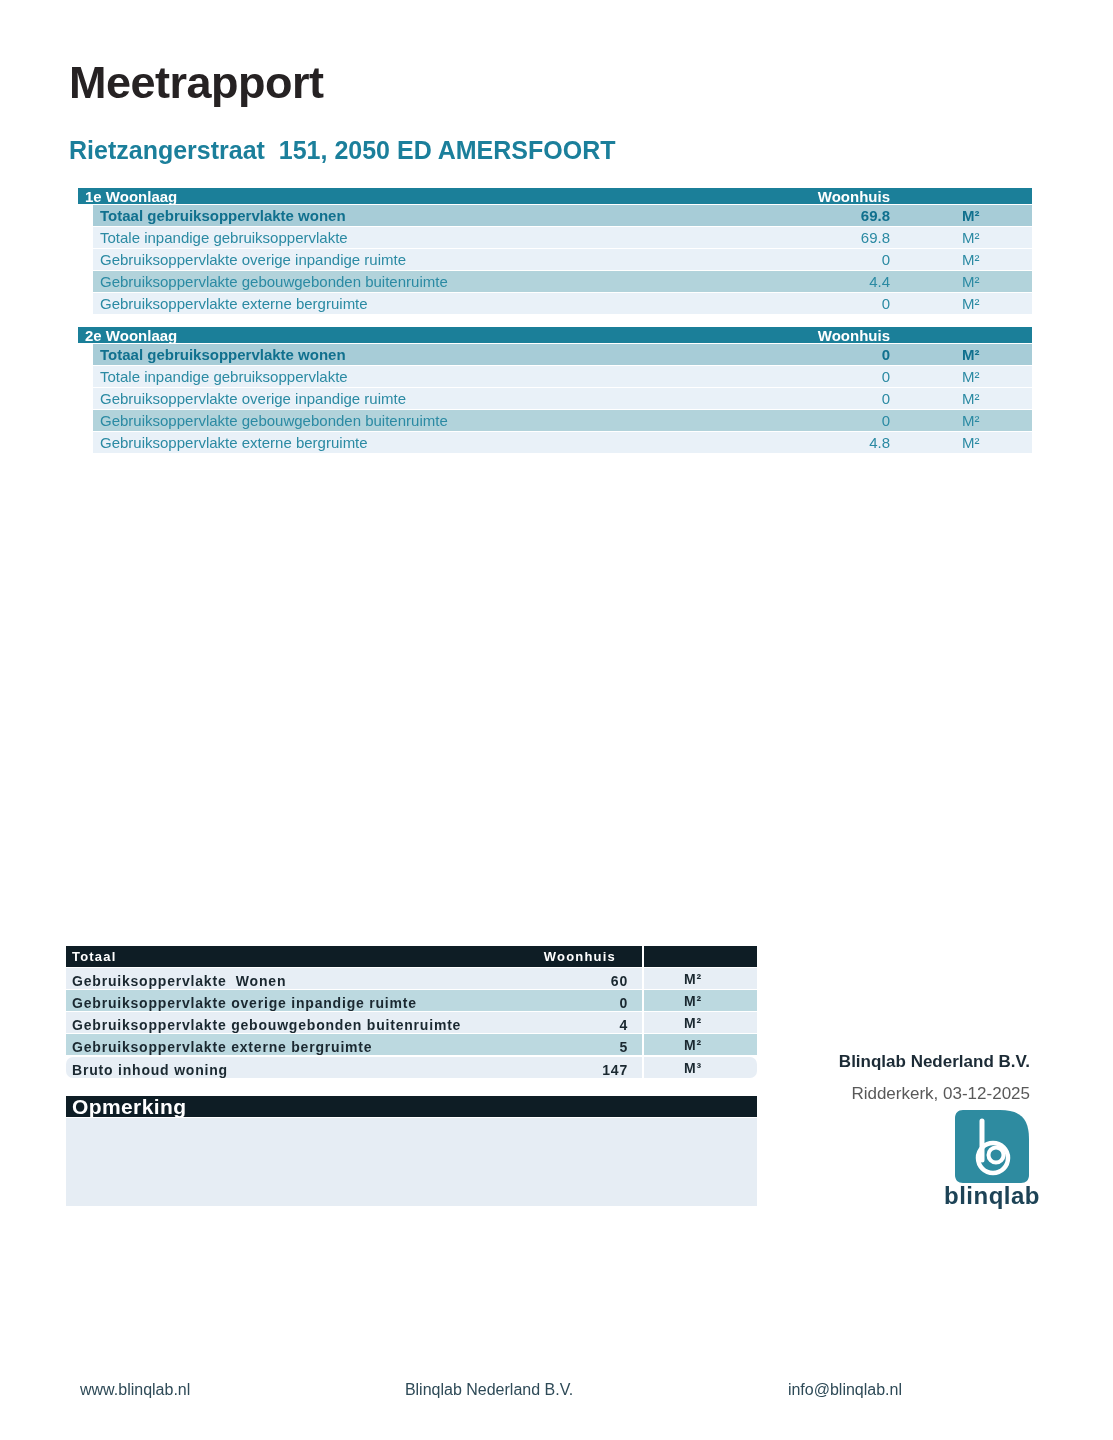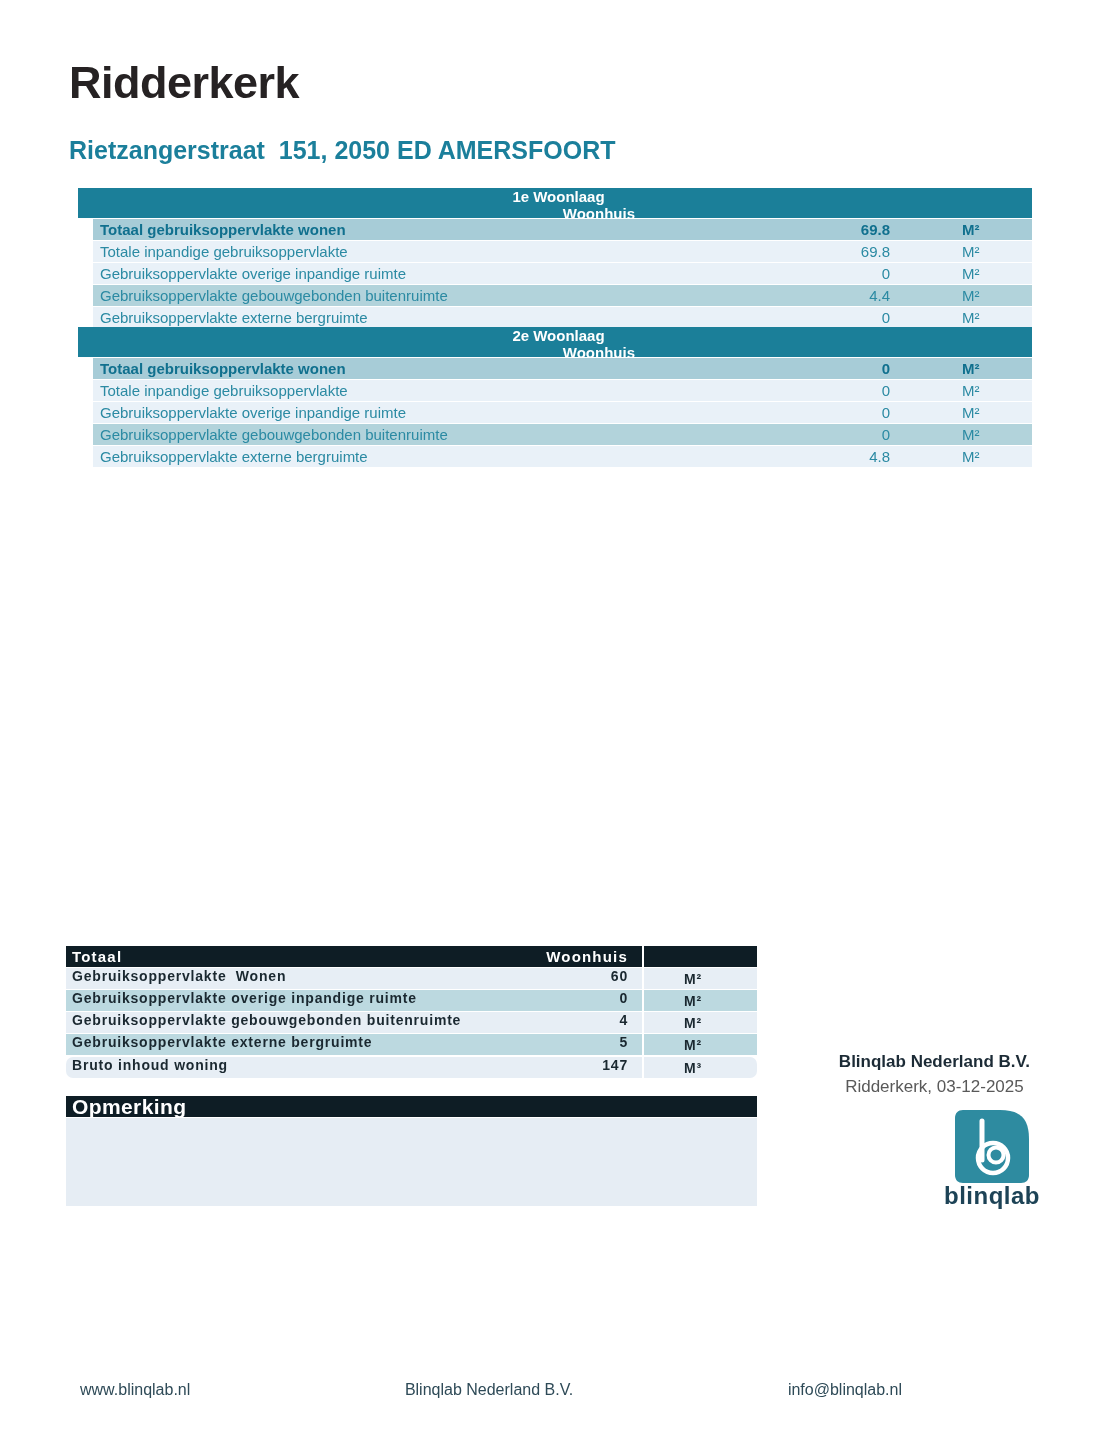--- a/index.html
+++ b/index.html
@@ -16,81 +16,81 @@
     position:absolute;left:69px;top:136px;margin:0;
     font-size:25px;font-weight:700;white-space:pre;
     color:var(--brand-teal);
   }
 
   
   .ftable{position:absolute;left:78px;width:954px;}
   .ftable.t1{top:188px;}
   .ftable.t2{top:327px;}
   .fhdr{
-    height:30px;margin-bottom:1px;display:flex;align-items:center;
-    background:var(--table-header-teal);color:#ffffff;font-weight:700;font-size:15px;flex-direction:column;
+    height:16px;margin-bottom:1px;display:flex;align-items:center;
+    background:var(--table-header-teal);color:#ffffff;font-weight:700;font-size:15px;
   }
   .frow{
     height:21px;margin-bottom:1px;display:flex;align-items:center;
     font-size:15px;color:var(--row-text-teal);background:var(--light-row-bg);margin-left:15px;
   }
   .frow.shade{background:var(--shade-row-bg);}
   .frow.total{background:var(--total-row-bg);color:var(--total-row-text);font-weight:700;}
   .ftable .l{flex:1;padding-left:7px;white-space:pre;}
   .ftable .v{width:160px;text-align:right;}
   .ftable .u{width:142px;padding-left:72px;box-sizing:border-box;}
 
   
   .ttable{position:absolute;left:66px;top:946px;width:691px;}
   .thdr{
     height:21px;margin-bottom:1px;display:flex;align-items:center;
-    background:var(--dark-header-bg);color:#ffffff;font-weight:700;font-size:15px;letter-spacing:1.2px;
+    background:var(--dark-header-bg);color:#ffffff;font-weight:700;font-size:13px;letter-spacing:1.2px;gap:12px;
   }
   .trow{
-    height:21px;margin-bottom:1px;display:flex;align-items:flex-start;
+    height:21px;margin-bottom:1px;display:flex;align-items:flex-end;
     font-size:14px;font-weight:700;letter-spacing:0.8px;
     color:var(--totals-text);background:var(--totals-light-bg);
   }
   .trow.shade{background:var(--totals-shade-bg);}
   .trow.last{margin-top:2px;border-radius:7px;}
   .ttable .l{flex:1;padding-left:6px;white-space:pre;}
   .ttable .v{width:120px;text-align:right;padding-right:14px;box-sizing:border-box;}
   .ttable .u{width:115px;padding-left:40px;box-sizing:border-box;border-left:2px solid #ffffff;align-self:stretch;display:flex;align-items:center;}
 
   
   .opmerking{position:absolute;left:66px;top:1096px;width:691px;}
   .opm-hdr{
     height:21px;margin-bottom:1px;display:flex;align-items:center;padding-left:6px;
     background:var(--dark-header-bg);color:#ffffff;font-weight:700;font-size:21px;letter-spacing:0.4px;
   }
   .opm-body{height:88px;background:var(--opm-body-bg);}
 
   
   .signoff{position:absolute;right:83px;top:1052px;text-align:right;}
   .signoff .company{font-size:17px;font-weight:700;color:var(--company-color);}
-  .signoff .place-date{font-size:17px;color:var(--date-color);margin-top:5px;text-align:center;}
+  .signoff .place-date{font-size:17px;color:var(--date-color);margin-top:12px;}
   .logo{position:absolute;left:954px;top:1108px;width:77px;height:76px;}
   .wordmark{
     position:absolute;left:942px;top:1182px;width:100px;text-align:center;
     font-size:24px;font-weight:700;letter-spacing:0.5px;color:var(--wordmark-color);
   }
 
   
   .footer{
     position:absolute;left:0;top:1381px;width:980px;box-sizing:border-box;
     display:flex;justify-content:space-between;padding:0 78px 0 80px;
     font-size:16px;color:var(--footer-text);
   }
 </style>
 </head>
 <body>
 
 <div class="page">
 
-  <h1 class="title">Ridderkerk</h1>
+  <h1 class="title">Meetrapport</h1>
   <h2 class="subtitle">Rietzangerstraat  151, 2050 ED AMERSFOORT</h2>
 
   <section class="ftable t1">
     <div class="fhdr">
       <span class="l">1e Woonlaag</span>
       <span class="v">Woonhuis</span>
       <span class="u"></span>
     </div>
     <div class="frow total">
       <span class="l">Totaal gebruiksoppervlakte wonen</span>

